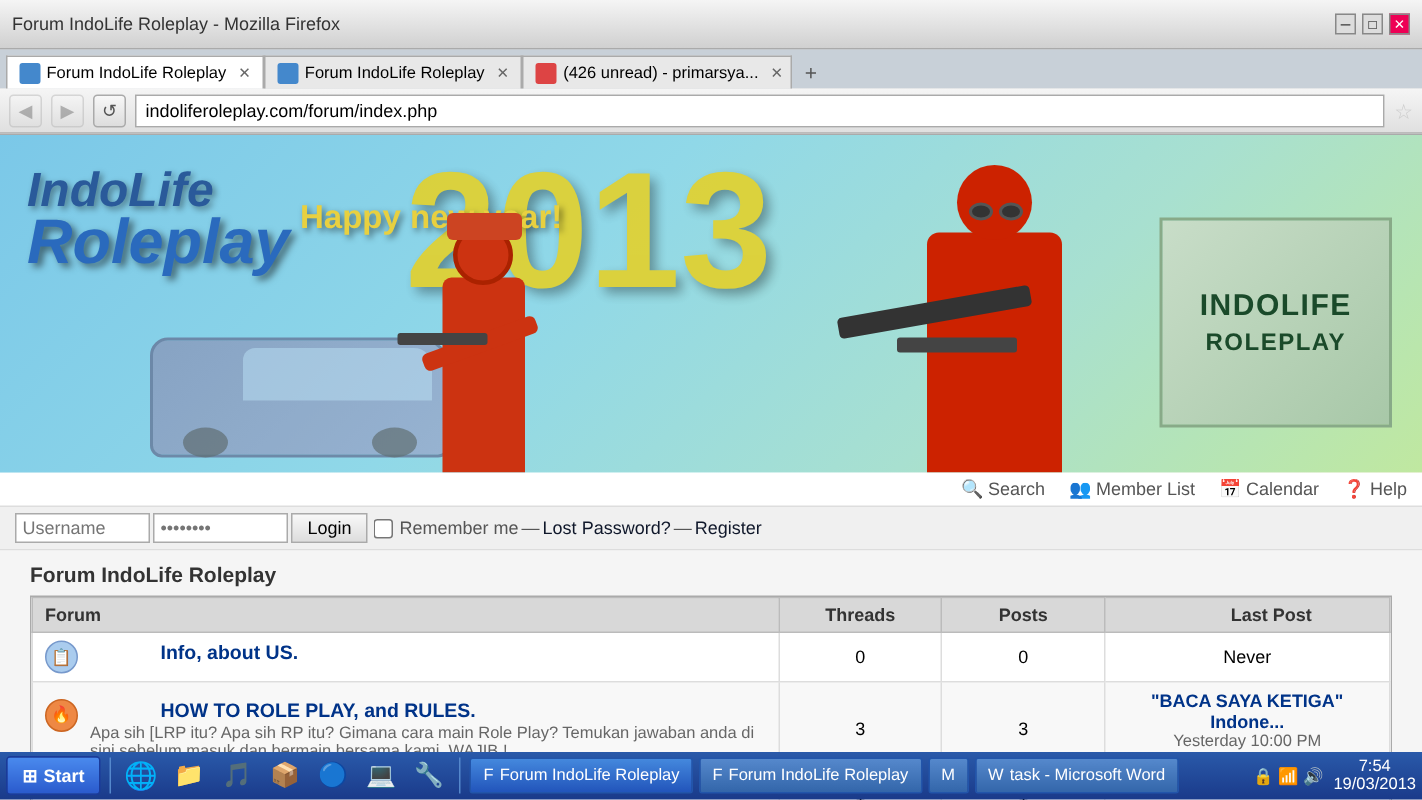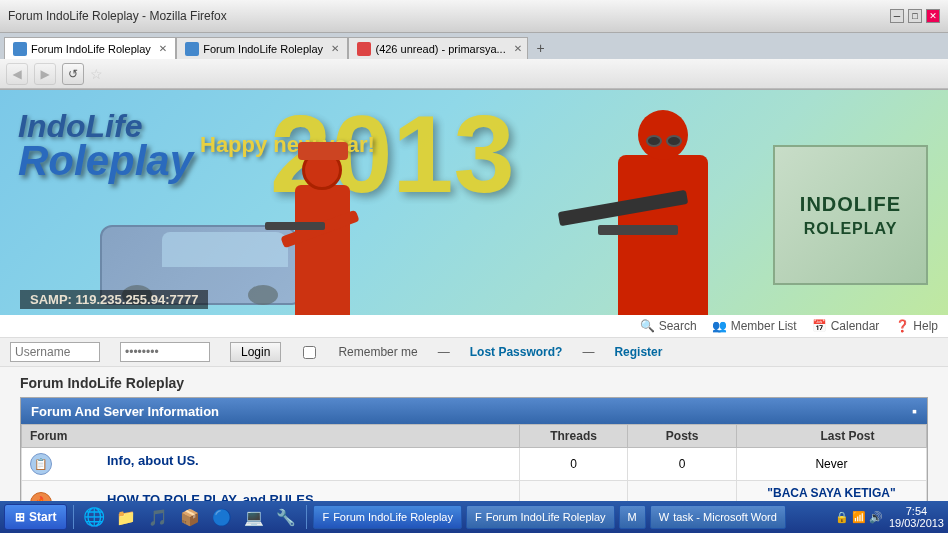--- a/index.html
+++ b/index.html
@@ -30,26 +30,26 @@
     
     .page-wrapper { background: #fff; width: 100%; }
     .banner { width: 100%; height: 225px; background: linear-gradient(135deg, #87ceeb 0%, #b0e0e8 30%, #c8f0f0 60%, #e0e8c0 100%); position: relative; overflow: hidden; display: flex; align-items: flex-end; }
     .banner-bg { position: absolute; top: 0; left: 0; right: 0; bottom: 0; background: linear-gradient(135deg, #7bc8e8 0%, #90d8e8 40%, #a8e0d0 70%, #c0e8a0 100%); }
 
     
     .top-nav { background: #fff; border-bottom: 1px solid #ddd; padding: 4px 10px; display: flex; justify-content: flex-end; align-items: center; gap: 16px; }
     .top-nav-item { font-size: 12px; color: #555; display: flex; align-items: center; gap: 3px; cursor: pointer; }
 
     
-    .login-bar { background: #f0f0f0; border-bottom: 1px solid #ddd; padding: 4px 10px; display: flex; align-items: center; gap: 20px; }
+    .login-bar { background: #f0f0f0; border-bottom: 1px solid #ddd; padding: 4px 10px; display: flex; align-items: center; gap: 2px; }
     .login-input { height: 20px; border: 1px solid #aaa; padding: 0 4px; font-size: 12px; }
     .login-btn { height: 20px; background: linear-gradient(to bottom, #f8f8f8, #ddd); border: 1px solid #aaa; padding: 0 10px; font-size: 12px; cursor: pointer; }
     .login-cb { margin: 0 2px; }
     .login-text { font-size: 12px; color: #555; }
-    .login-link { font-size: 12px; color: #0369a1; text-decoration: none; cursor: pointer; font-weight: bold; }
+    .login-link { font-size: 12px; color: #0f172a; text-decoration: none; cursor: pointer; }
     .current-time { margin-left: auto; font-size: 12px; color: #333; }
 
     
     .main-content { padding: 8px 20px 10px; background: #f5f5f5; }
     .forum-title { font-size: 14px; font-weight: bold; color: #333; margin-bottom: 6px; }
 
     
     .forum-section { border: 1px solid #aaa; margin-bottom: 12px; }
     .section-header { background: linear-gradient(to bottom, #5588cc, #3366aa); color: white; padding: 5px 10px; display: flex; align-items: center; justify-content: space-between; }
     .section-title { font-size: 13px; font-weight: bold; }
@@ -115,20 +115,21 @@
       <span style="font-size:11px;">(426 unread) - primarsya...</span>
       <span class="tab-close">✕</span>
     </div>
     <div class="tab-new">+</div>
   </div>
 
   <div class="nav-bar">
     <div class="nav-btn disabled">◀</div>
     <div class="nav-btn disabled">▶</div>
     <div class="nav-btn">↺</div>
+    <input class="address-bar" type="text" value="indoliferoleplay.com/forum/index.php" style="">
     <span class="star-btn">☆</span>
   </div>
 </div>
 
 <div class="page-wrapper">
 
   <div class="banner">
     <div class="banner-bg"></div>
 
     <div style="position:absolute; top:18px; left:18px; z-index:2;">
@@ -170,21 +171,20 @@
 
       <div style="position:absolute; bottom:100px; left:-30px; width:130px; height:14px; background:#333; border-radius:3px; transform:rotate(-10deg);"></div>
       <div style="position:absolute; bottom:80px; left:10px; width:80px; height:10px; background:#444; border-radius:2px;"></div>
     </div>
 
     <div style="position:absolute; right:20px; bottom:30px; width:155px; height:140px; background:linear-gradient(135deg,#c8ddc8,#a8c8a8); border:2px solid #88aa88; z-index:3; display:flex; flex-direction:column; align-items:center; justify-content:center; gap:4px;">
       <div style="font-size:20px; font-weight:900; color:#1a4a2a; font-family:Impact,Arial; letter-spacing:1px;">INDOLIFE</div>
       <div style="font-size:16px; font-weight:900; color:#1a4a2a; font-family:Impact,Arial; letter-spacing:1px;">ROLEPLAY</div>
     </div>
 
-    <div style="position:absolute; bottom:6px; left:20px; font-size:13px; font-weight:bold; color:#e8e0d0; background:rgba(0,0,0,0.55); padding:2px 10px; z-index:5;">SAMP: 119.235.255.94:7777</div>
   </div>
 
   <div class="top-nav">
     <div class="top-nav-item">
       <span>🔍</span>
       <span>Search</span>
     </div>
     <div class="top-nav-item">
       <span>👥</span>
       <span>Member List</span>
@@ -208,24 +208,20 @@
     <span class="login-text"> — </span>
     <a class="login-link">Lost Password?</a>
     <span class="login-text"> — </span>
     <a class="login-link">Register</a>
   </div>
 
   <div class="main-content">
     <div class="forum-title">Forum IndoLife Roleplay</div>
 
     <div class="forum-section">
-      <div class="section-header">
-        <span class="section-title">Forum And Server Information</span>
-        <span class="section-collapse">▪</span>
-      </div>
       <table class="forum-table">
         <thead>
           <tr>
             <th style="width:55%;">Forum</th>
             <th class="center" style="width:12%;text-align:center;">Threads</th>
             <th class="center" style="width:12%;">Posts</th>
             <th class="center" style="width:21%;padding-left:40px;">Last Post</th>
           </tr>
         </thead>
         <tbody>

